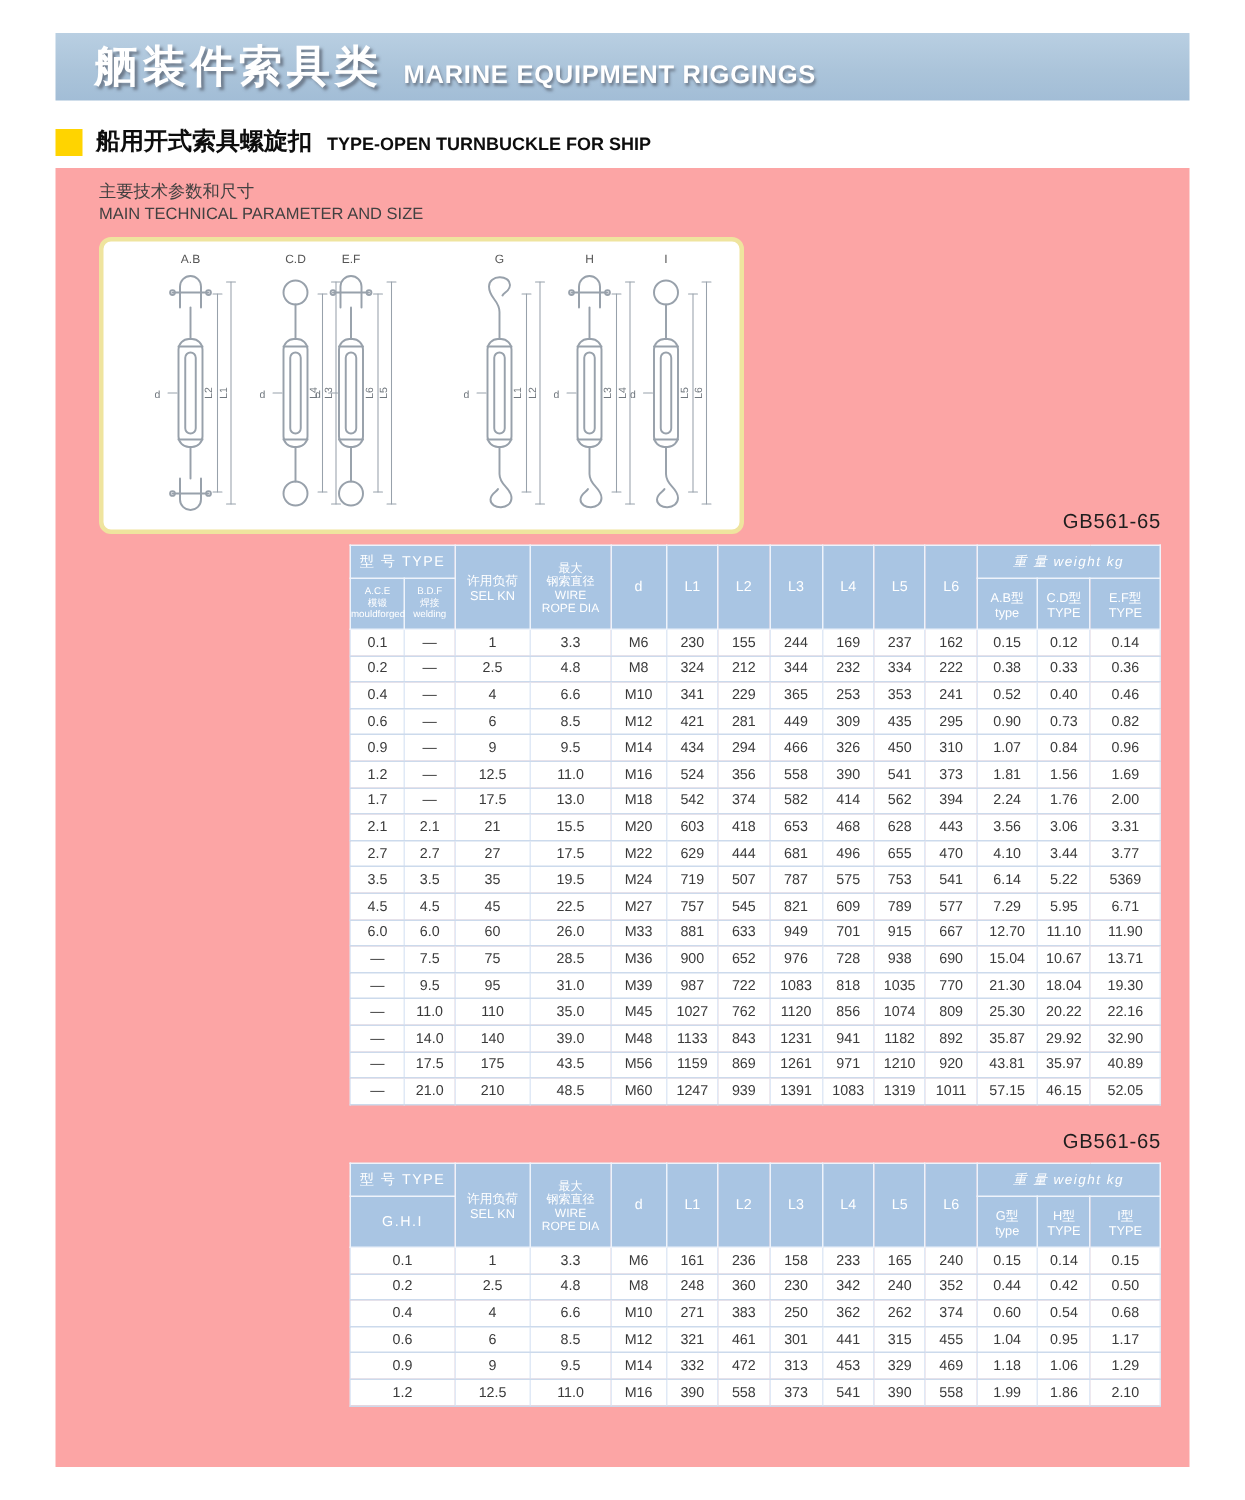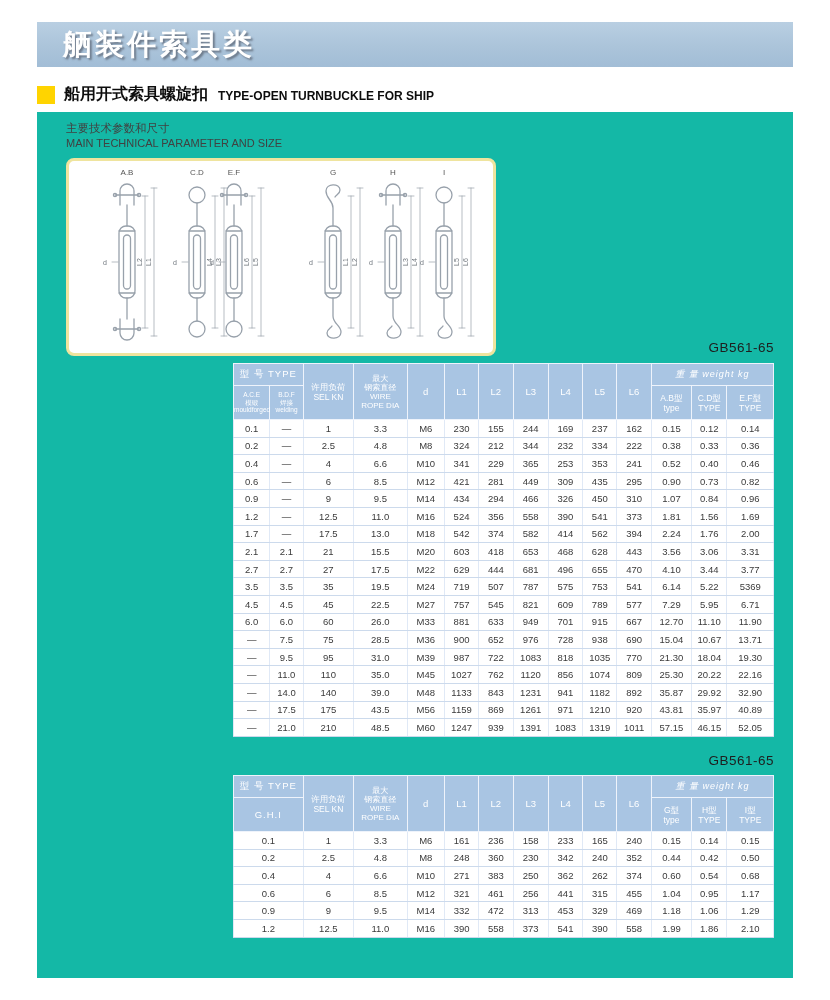--- a/index.html
+++ b/index.html
@@ -14,21 +14,21 @@
   .band-en{font-size:17px;font-weight:bold;color:#fff;margin-left:14px;margin-top:10px;
            letter-spacing:.5px;text-shadow:1px 2px 2px rgba(95,105,120,.8);white-space:nowrap;}
 
   
   .section-row{position:absolute;left:37px;top:84px;display:flex;align-items:center;}
   .bullet{width:18px;height:18px;background:#ffd400;flex:0 0 auto;}
   .section-zh{font-size:16px;font-weight:bold;color:#0d0d0d;margin-left:9px;white-space:nowrap;}
   .section-en{font-size:12px;font-weight:bold;color:#0d0d0d;margin-left:10px;margin-top:3px;white-space:nowrap;}
 
   
-  .content{position:absolute;left:37px;top:112px;width:756px;height:866px;background:#14b8a6;}
+  .content{position:absolute;left:37px;top:112px;width:756px;height:866px;background:#fca5a5;}
 
   .intro{position:absolute;left:29px;top:9px;color:#414141;}
   .intro .zh{font-size:11.5px;line-height:15px;}
   .intro .en{font-size:11px;line-height:15px;}
 
   
   .diagram{position:absolute;left:29px;top:46px;width:424px;height:192px;background:#fff;
            border:3px solid #efe49e;border-radius:8px;}
   .fig{position:absolute;top:6px;width:64px;height:182px;text-align:center;}
   .fig-label{font-size:8px;color:#555;height:11px;line-height:11px;}
@@ -57,20 +57,21 @@
   .h-ghi{font-size:9.5px;letter-spacing:1px;}
   table.spec td{background:#fff;text-align:center;font-size:9.5px;color:#3a3a3a;
                 height:16.6px;padding:0;border:1px solid #e0e9f6;border-bottom:1px solid #ccdaec;}
   .t2 td{height:18px;}
 </style>
 </head>
 <body>
 
 <div class="band">
   <span class="band-zh">舾装件索具类</span>
+  <span class="band-en">MARINE EQUIPMENT RIGGINGS</span>
 </div>
 
 <div class="section-row">
   <span class="bullet"></span>
   <span class="section-zh">船用开式索具螺旋扣</span>
   <span class="section-en">TYPE-OPEN TURNBUCKLE FOR SHIP</span>
 </div>
 
 <div class="content">
 
@@ -700,21 +701,21 @@
           <td>0.54</td>
           <td>0.68</td>
         </tr>
         <tr>
           <td>0.6</td>
           <td>6</td>
           <td>8.5</td>
           <td>M12</td>
           <td>321</td>
           <td>461</td>
-          <td>256</td>
+          <td>301</td>
           <td>441</td>
           <td>315</td>
           <td>455</td>
           <td>1.04</td>
           <td>0.95</td>
           <td>1.17</td>
         </tr>
         <tr>
           <td>0.9</td>
           <td>9</td>

